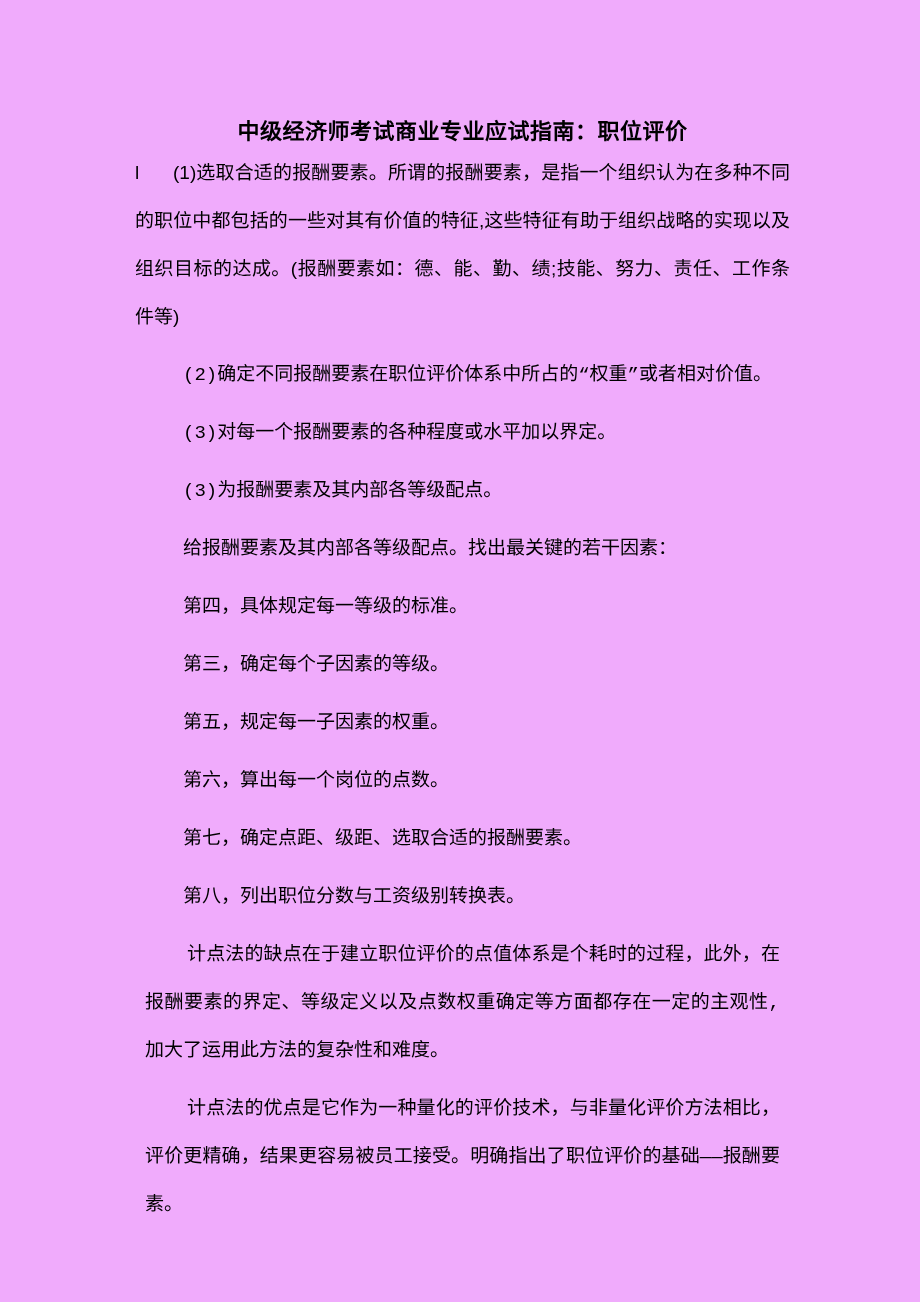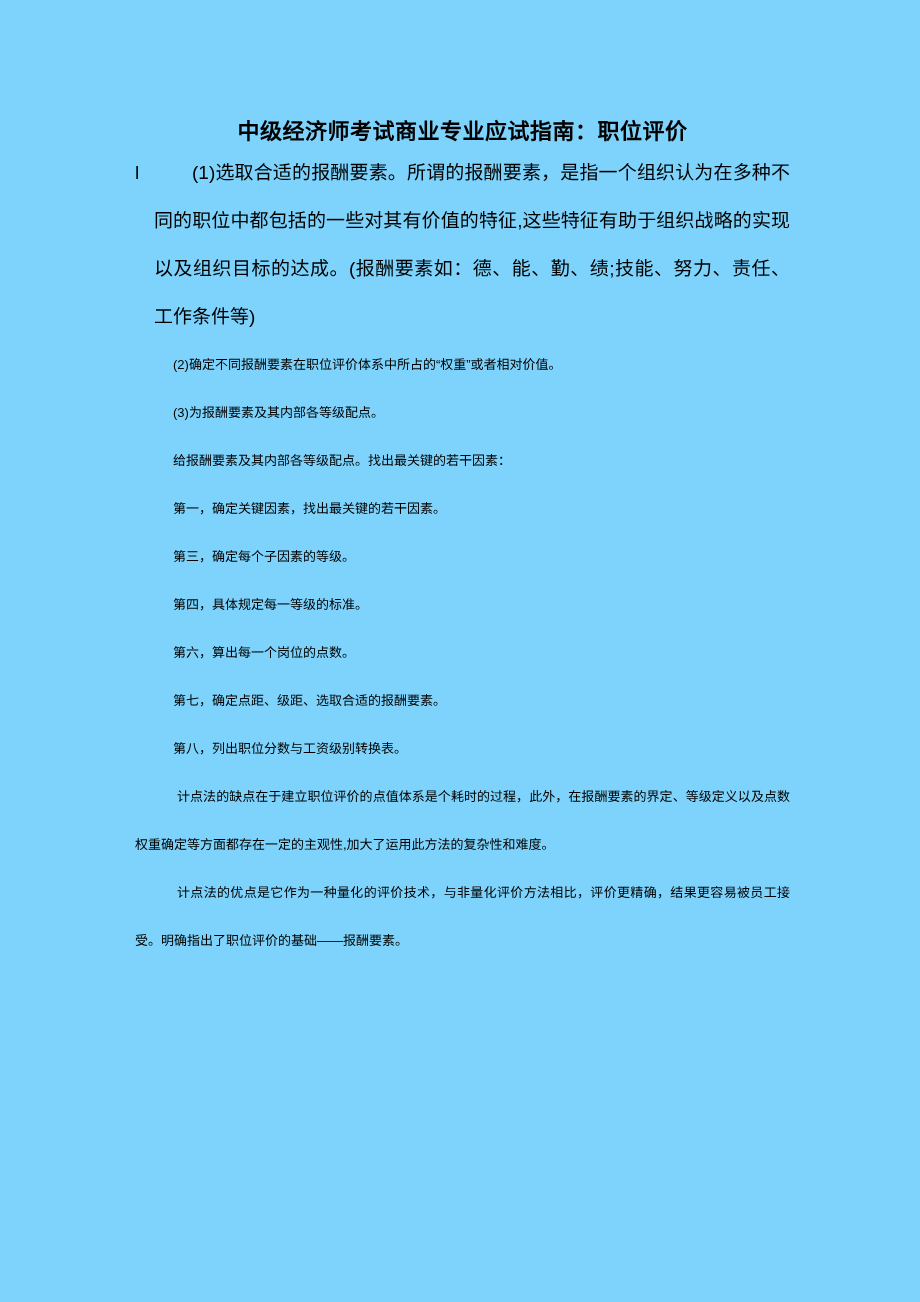--- a/index.html
+++ b/index.html
@@ -10,21 +10,21 @@
   }
   body {
     font-family: "Liberation Sans", "DejaVu Sans", sans-serif;
     color: #000000;
     -webkit-font-smoothing: antialiased;
   }
   .page {
     position: relative;
     width: 920px;
     height: 1302px;
-    background: #7dd3fc;
+    background: #f0abfc;
     overflow: hidden;
     box-sizing: border-box;
   }
   .doc-body {
     position: absolute;
     left: 135px;
     top: 0;
     width: 655px;
   }
   .doc-title {
@@ -32,27 +32,28 @@
     font-weight: bold;
     text-align: center;
     letter-spacing: 0.5px;
     margin: 0;
     padding-top: 115px;
     padding-bottom: 0;
     line-height: 34px;
     white-space: nowrap;
   }
   .para {
-    font-size: 13px;
+    font-size: 19px;
     line-height: 48px;
-    margin: 0;
+    margin: 10px;
     text-align: justify;
     text-justify: inter-ideograph;
     word-break: break-all;
     letter-spacing: 0px;
+    font-family: Liberation Mono, monospace;
   }
   
   .para-marker-row {
     position: relative;
     font-size: 19px;
     line-height: 48px;
     margin: 0;
     text-align: justify;
     text-justify: inter-ideograph;
     word-break: break-all;
@@ -72,37 +73,38 @@
 <body>
 
 <div class="page">
 
   <div class="doc-body">
 
     <h1 class="doc-title">中级经济师考试商业专业应试指南：职位评价</h1>
 
     <div class="para-marker-row">
       <span class="list-marker">l</span>
-      <span class="indent-1" style="display:block; text-indent:38px;margin-left:19px;">(1)选取合适的报酬要素。所谓的报酬要素，是指一个组织认为在多种不同的职位中都包括的一些对其有价值的特征,这些特征有助于组织战略的实现以及组织目标的达成。(报酬要素如：德、能、勤、绩;技能、努力、责任、工作条件等)</span>
+      <span class="indent-1" style="display:block; text-indent:38px;">(1)选取合适的报酬要素。所谓的报酬要素，是指一个组织认为在多种不同的职位中都包括的一些对其有价值的特征,这些特征有助于组织战略的实现以及组织目标的达成。(报酬要素如：德、能、勤、绩;技能、努力、责任、工作条件等)</span>
     </div>
 
     <p class="para indent-1">(2)确定不同报酬要素在职位评价体系中所占的“权重”或者相对价值。</p>
 
+    <p class="para indent-1">(3)对每一个报酬要素的各种程度或水平加以界定。</p>
 
     <p class="para indent-1">(3)为报酬要素及其内部各等级配点。</p>
 
     <p class="para indent-1">给报酬要素及其内部各等级配点。找出最关键的若干因素：</p>
 
-    <p class="para indent-1">第一，确定关键因素，找出最关键的若干因素。</p>
 
+
+    <p class="para indent-1">第四，具体规定每一等级的标准。</p>
 
     <p class="para indent-1">第三，确定每个子因素的等级。</p>
 
-    <p class="para indent-1">第四，具体规定每一等级的标准。</p>
-
+    <p class="para indent-1">第五，规定每一子因素的权重。</p>
 
     <p class="para indent-1">第六，算出每一个岗位的点数。</p>
 
     <p class="para indent-1">第七，确定点距、级距、选取合适的报酬要素。</p>
 
     <p class="para indent-1">第八，列出职位分数与工资级别转换表。</p>
 
     <p class="para indent-2">计点法的缺点在于建立职位评价的点值体系是个耗时的过程，此外，在报酬要素的界定、等级定义以及点数权重确定等方面都存在一定的主观性,加大了运用此方法的复杂性和难度。</p>
 
     <p class="para indent-2">计点法的优点是它作为一种量化的评价技术，与非量化评价方法相比，评价更精确，结果更容易被员工接受。明确指出了职位评价的基础——报酬要素。</p>

